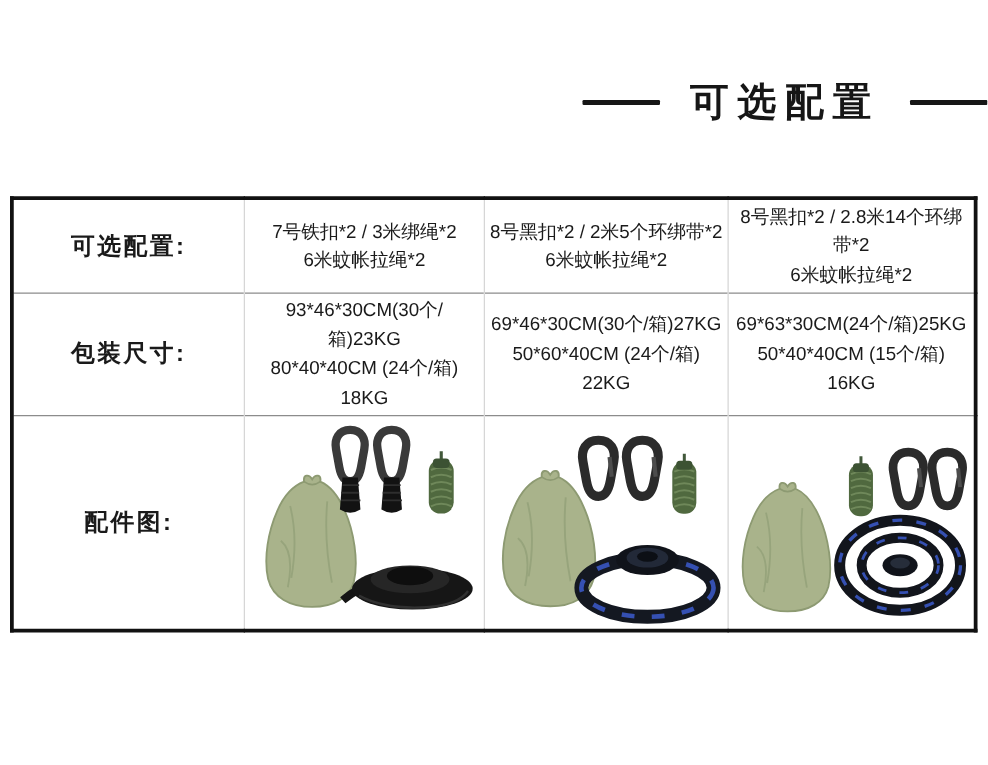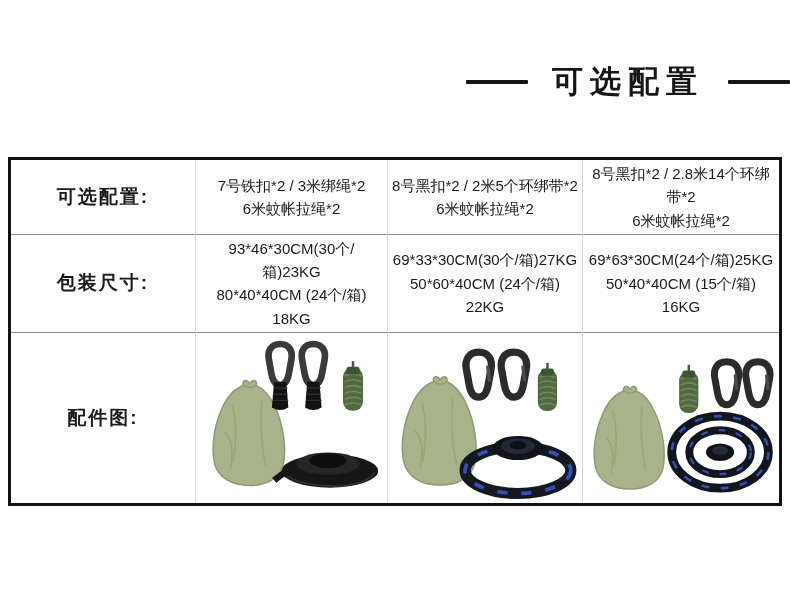--- a/index.html
+++ b/index.html
@@ -120,21 +120,21 @@
 
 
 
   <tr class="r4">
     <td class="row-label">包装尺寸:</td>
     <td class="val two-line">
       <div>93*46*30CM(30个/箱)23KG</div>
       <div>80*40*40CM (24个/箱) 18KG</div>
     </td>
     <td class="val two-line">
-      <div>69*33*30CM(30个/箱)27KG</div>
+      <div>69*46*30CM(30个/箱)27KG</div>
       <div>50*60*40CM (24个/箱) 22KG</div>
     </td>
     <td class="val two-line">
       <div>69*63*30CM(24个/箱)25KG</div>
       <div>50*40*40CM (15个/箱) 16KG</div>
     </td>
   </tr>
 
   <tr class="r5">
     <td class="row-label">配件图:</td>

